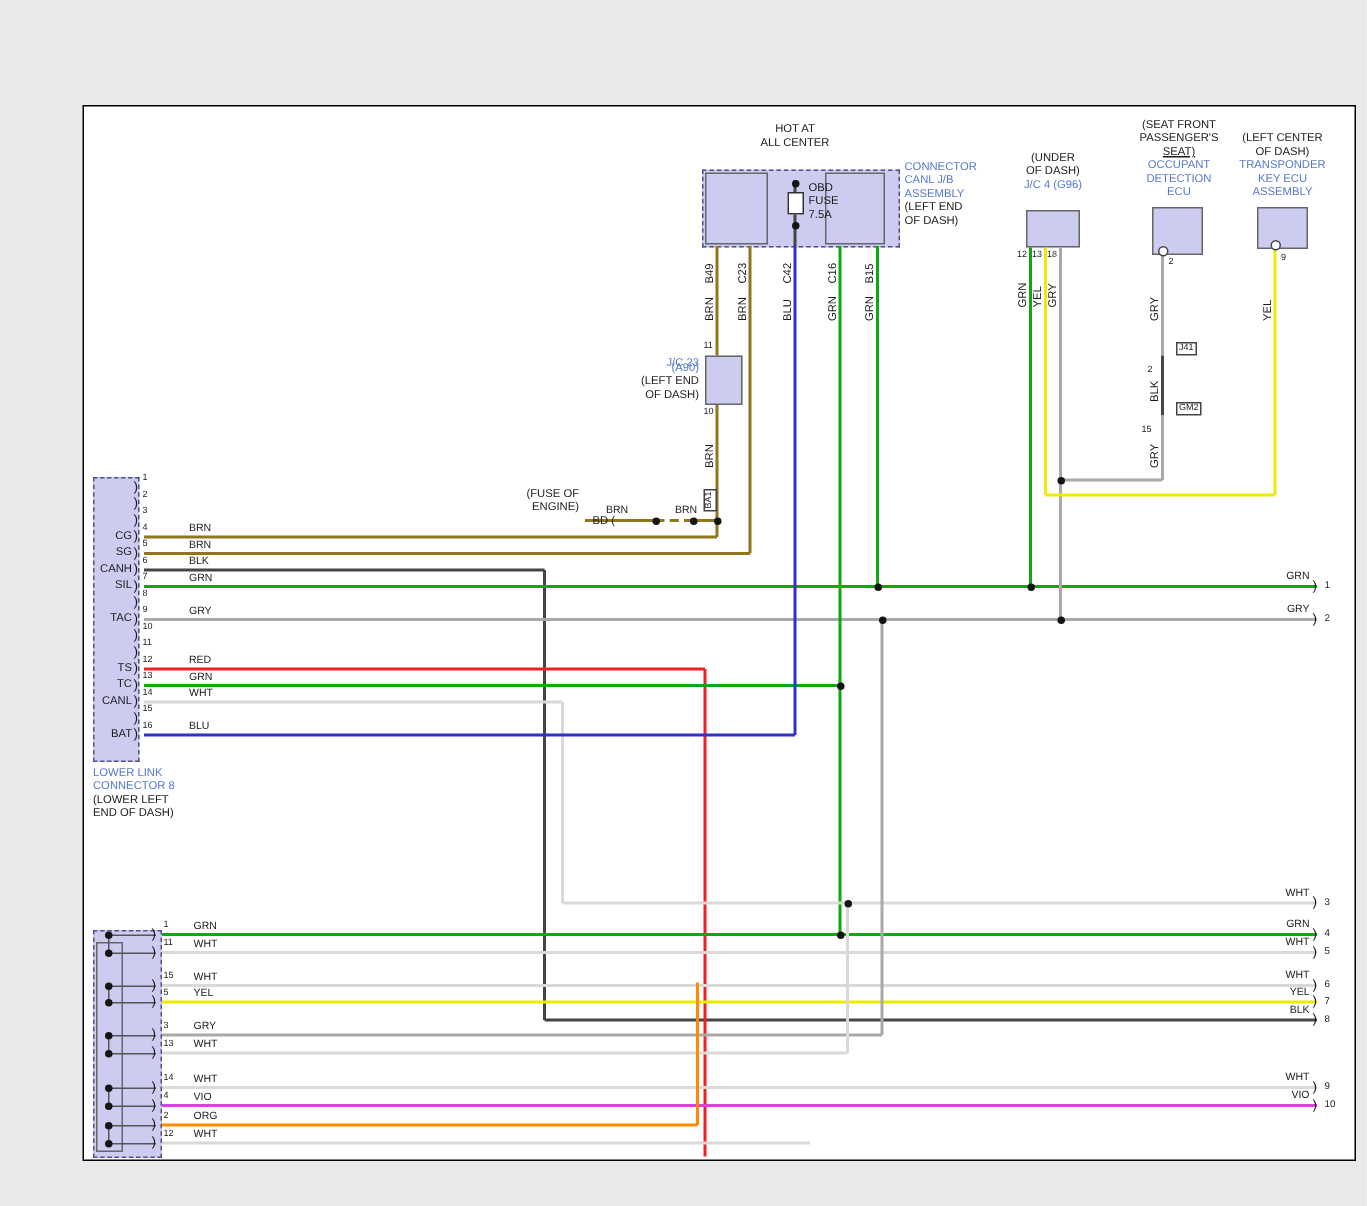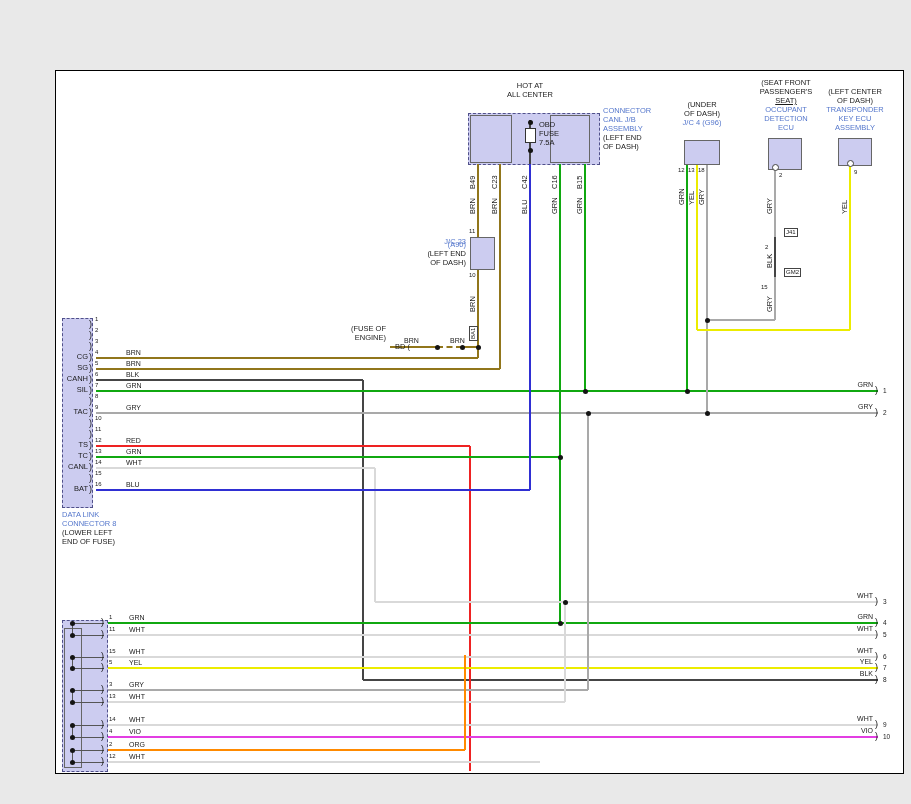--- a/index.html
+++ b/index.html
@@ -193,24 +193,24 @@
       <div class="lbl blue" style="left: 855px; top: 106px; transform: translateX(-50%);">TRANSPONDER</div>
       <div class="lbl blue" style="left: 855px; top: 115px; transform: translateX(-50%);">KEY ECU</div>
       <div class="lbl blue" style="left: 855px; top: 124px; transform: translateX(-50%);">ASSEMBLY</div>
       <div class="lbl blue" style="left: 466px; top: 238px; transform: translateX(-100%);">J/C 23</div>
       <div class="lbl blue" style="left: 466px; top: 241px; transform: translateX(-100%);">(A90)</div>
       <div class="lbl" style="left: 466px; top: 250px; transform: translateX(-100%);">(LEFT END</div>
       <div class="lbl" style="left: 466px; top: 259px; transform: translateX(-100%);">OF DASH)</div>
       <div class="lbl" style="left: 386px; top: 325px; transform: translateX(-100%);">(FUSE OF</div>
       <div class="lbl" style="left: 386px; top: 334px; transform: translateX(-100%);">ENGINE)</div>
       <div class="lbl" style="left: 386px; top: 343px; transform: translateX(-100%); margin-left: 24px;">BD (</div>
-      <div class="lbl blue" style="left: 62px; top: 511px;">DATA LINK</div>
+      <div class="lbl blue" style="left: 62px; top: 511px;">LOWER LINK</div>
       <div class="lbl blue" style="left: 62px; top: 520px;">CONNECTOR 8</div>
       <div class="lbl" style="left: 62px; top: 529px;">(LOWER LEFT</div>
-      <div class="lbl" style="left: 62px; top: 538px;">END OF FUSE)</div>
+      <div class="lbl" style="left: 62px; top: 538px;">END OF DASH)</div>
       <div class="lbl" style="font-size: 9px; left: 89px; top: 320px;">)</div>
       <div class="lbl" style="font-size: 6px; left: 95px; top: 316px;">1</div>
       <div class="lbl" style="font-size: 9px; left: 89px; top: 331px;">)</div>
       <div class="lbl" style="font-size: 6px; left: 95px; top: 327px;">2</div>
       <div class="lbl" style="font-size: 9px; left: 89px; top: 342px;">)</div>
       <div class="lbl" style="font-size: 6px; left: 95px; top: 338px;">3</div>
       <div class="lbl" style="font-size: 9px; left: 89px; top: 353px;">)</div>
       <div class="lbl" style="font-size: 6px; left: 95px; top: 349px;">4</div>
       <div class="lbl" style="font-size: 9px; left: 89px; top: 364px;">)</div>
       <div class="lbl" style="font-size: 6px; left: 95px; top: 360px;">5</div>

